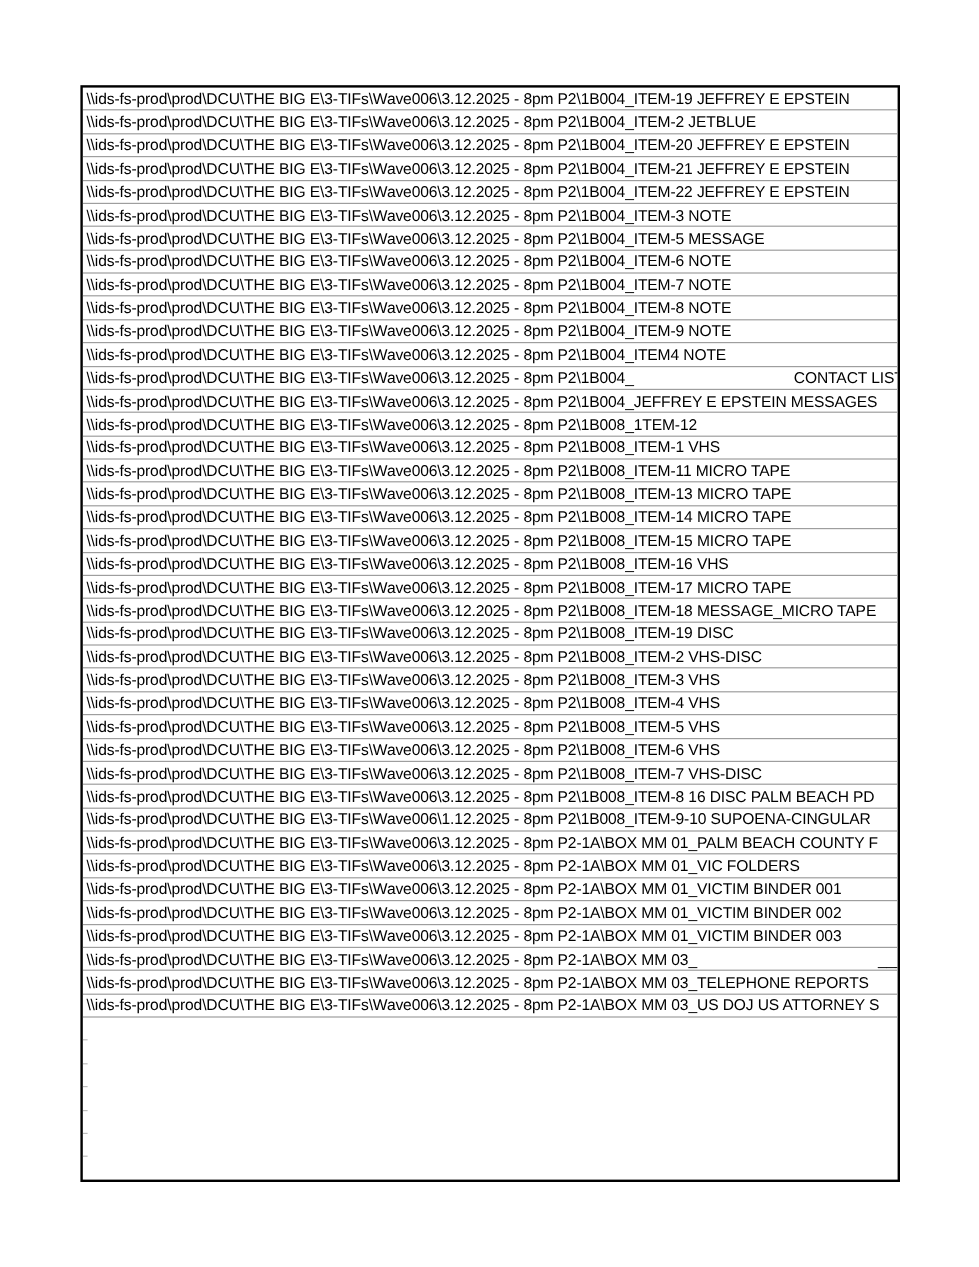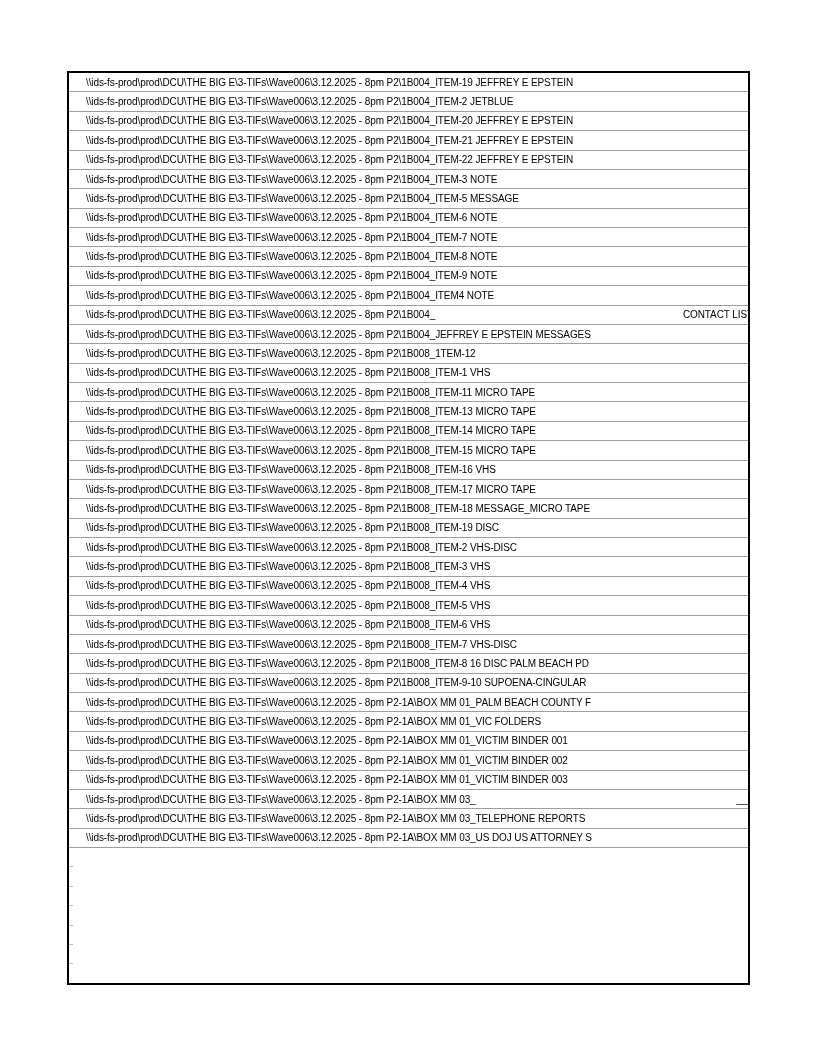--- a/index.html
+++ b/index.html
@@ -22,24 +22,24 @@
     box-sizing: border-box;
     background: #ffffff;
     overflow: hidden;
   }
   .row {
     height: 19.38px;
     box-sizing: border-box;
     display: flex;
     align-items: center;
     border-bottom: 1px solid #9e9e9e;
-    padding-left: 17px;
+    padding-left: 3px;
     white-space: pre;
     overflow: hidden;
-    font-size: 10px;
+    font-size: 13px;
     letter-spacing: -0.1px;
     color: #000000;
   }
   .cell-text { flex: 0 0 auto; }
   .cell-tail {
     flex: 0 0 auto;
     margin-left: auto;
     margin-right: -5px; 
   }
   .empty-row {
@@ -208,21 +208,21 @@
     <span class="cell-text">\\ids-fs-prod\prod\DCU\THE BIG E\3-TIFs\Wave006\3.12.2025 - 8pm P2\1B008_ITEM-7 VHS-DISC</span>
     
   </div>
 
   <div class="row">
     <span class="cell-text">\\ids-fs-prod\prod\DCU\THE BIG E\3-TIFs\Wave006\3.12.2025 - 8pm P2\1B008_ITEM-8 16 DISC PALM BEACH PD</span>
     
   </div>
 
   <div class="row">
-    <span class="cell-text">\\ids-fs-prod\prod\DCU\THE BIG E\3-TIFs\Wave006\3.12.2025 - 8pm P2\1B008_ITEM-9-10 SUPOENA-CINGULAR</span>
+    <span class="cell-text">\\ids-fs-prod\prod\DCU\THE BIG E\3-TIFs\Wave006\1.12.2025 - 8pm P2\1B008_ITEM-9-10 SUPOENA-CINGULAR</span>
     
   </div>
 
   <div class="row">
     <span class="cell-text">\\ids-fs-prod\prod\DCU\THE BIG E\3-TIFs\Wave006\3.12.2025 - 8pm P2-1A\BOX MM 01_PALM BEACH COUNTY F</span>
     
   </div>
 
   <div class="row">
     <span class="cell-text">\\ids-fs-prod\prod\DCU\THE BIG E\3-TIFs\Wave006\3.12.2025 - 8pm P2-1A\BOX MM 01_VIC FOLDERS</span>

